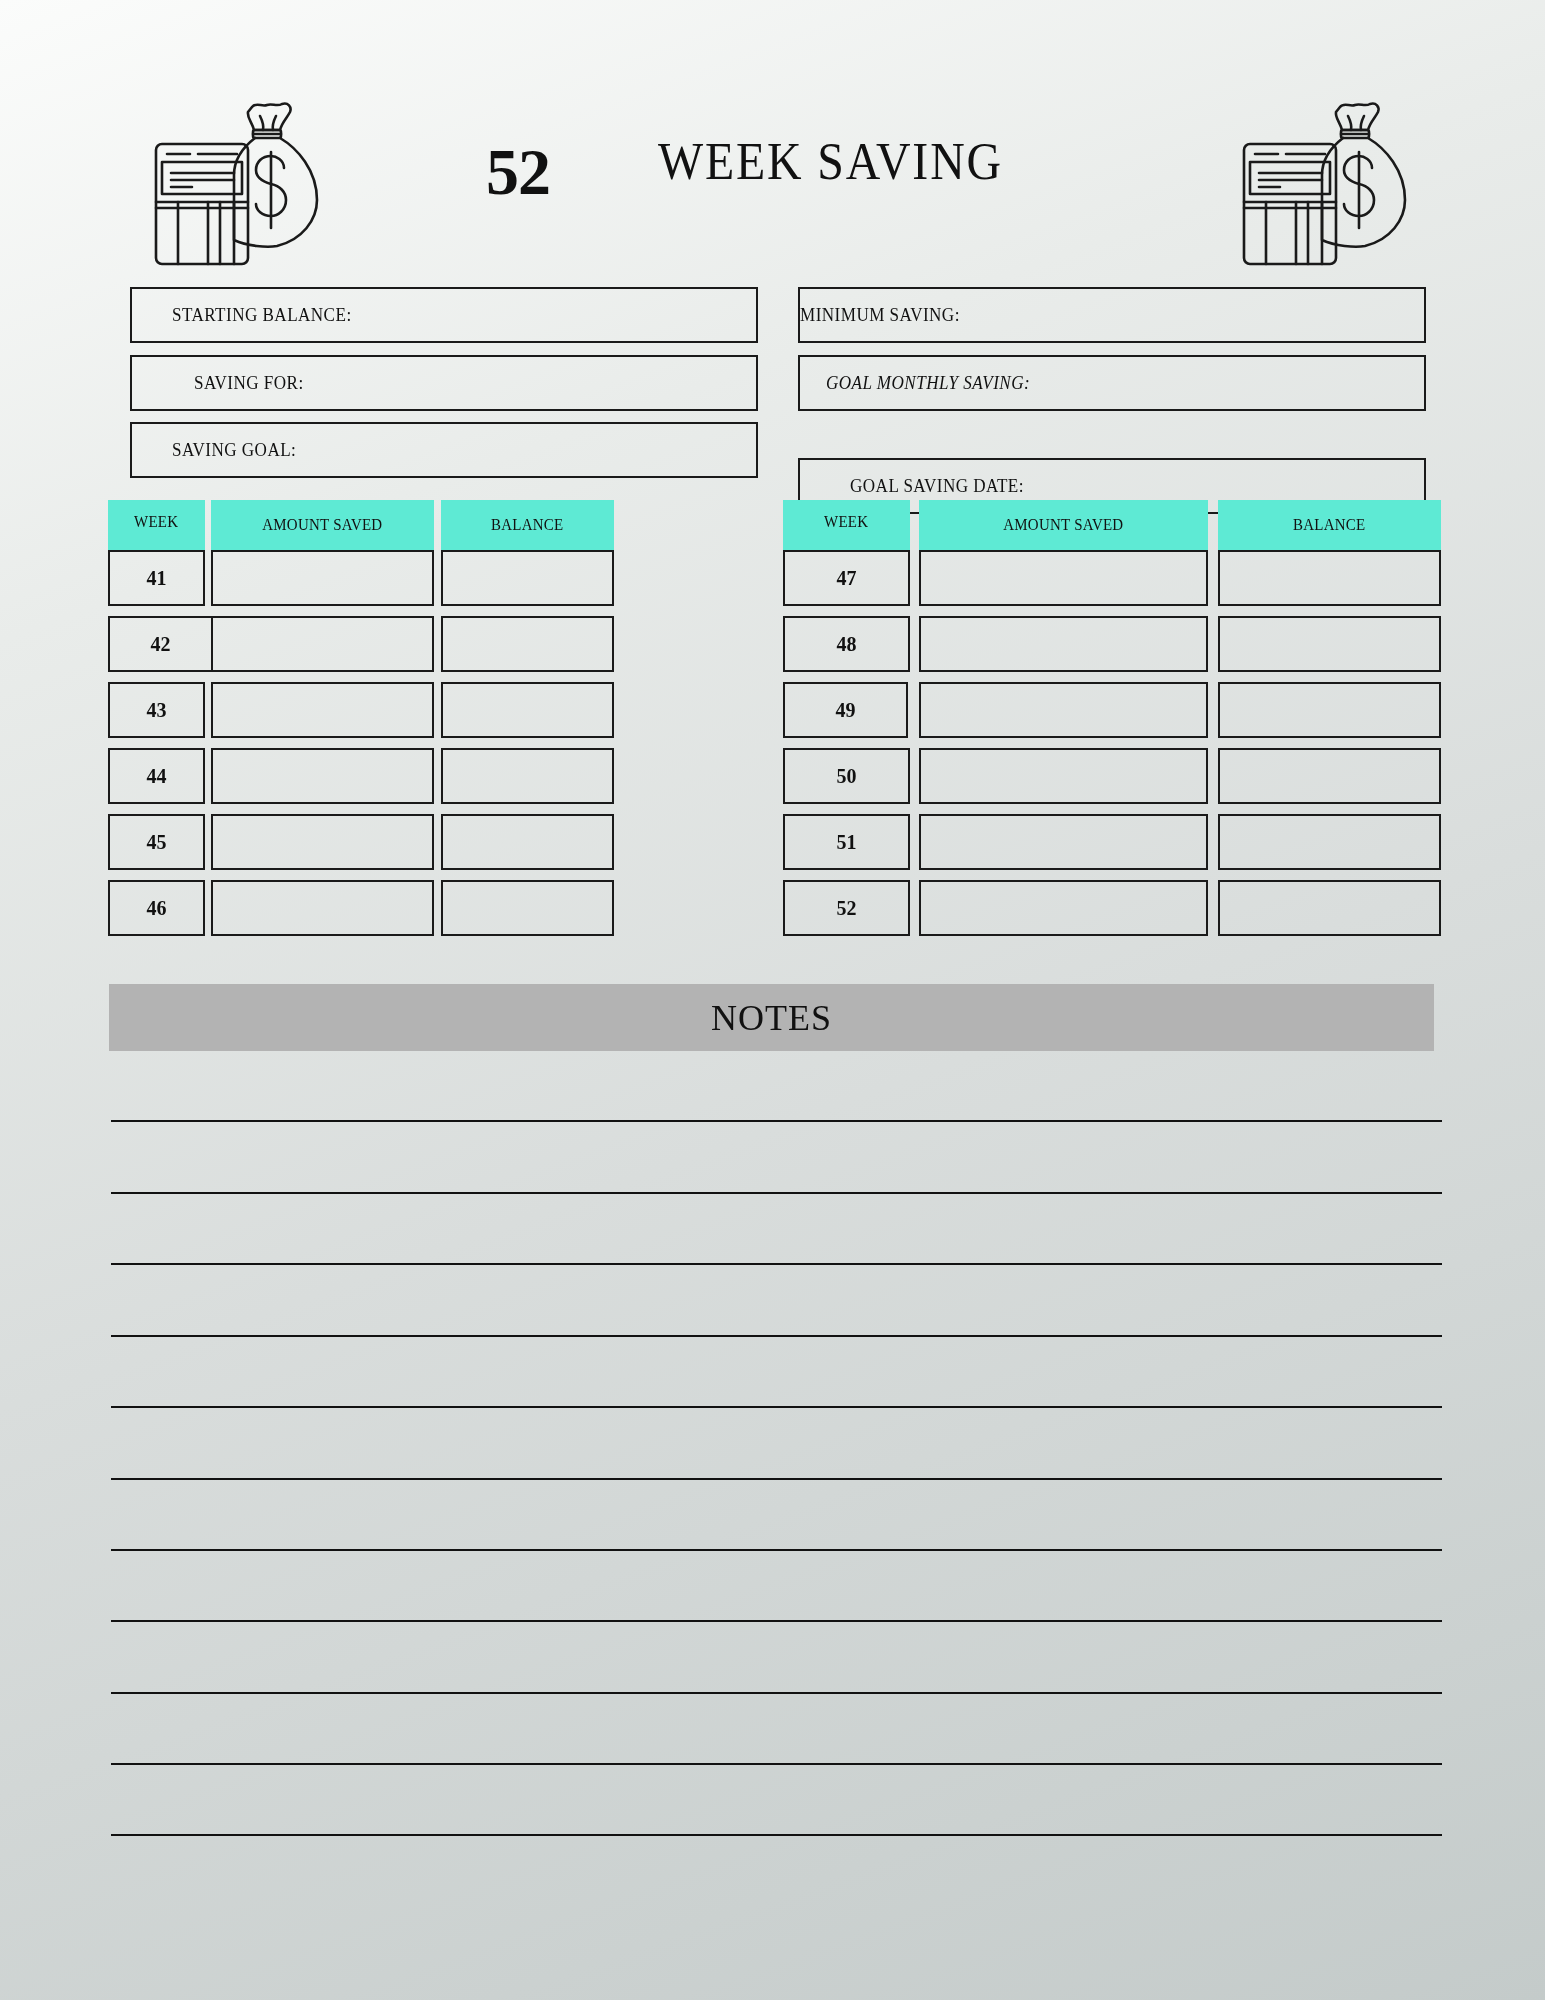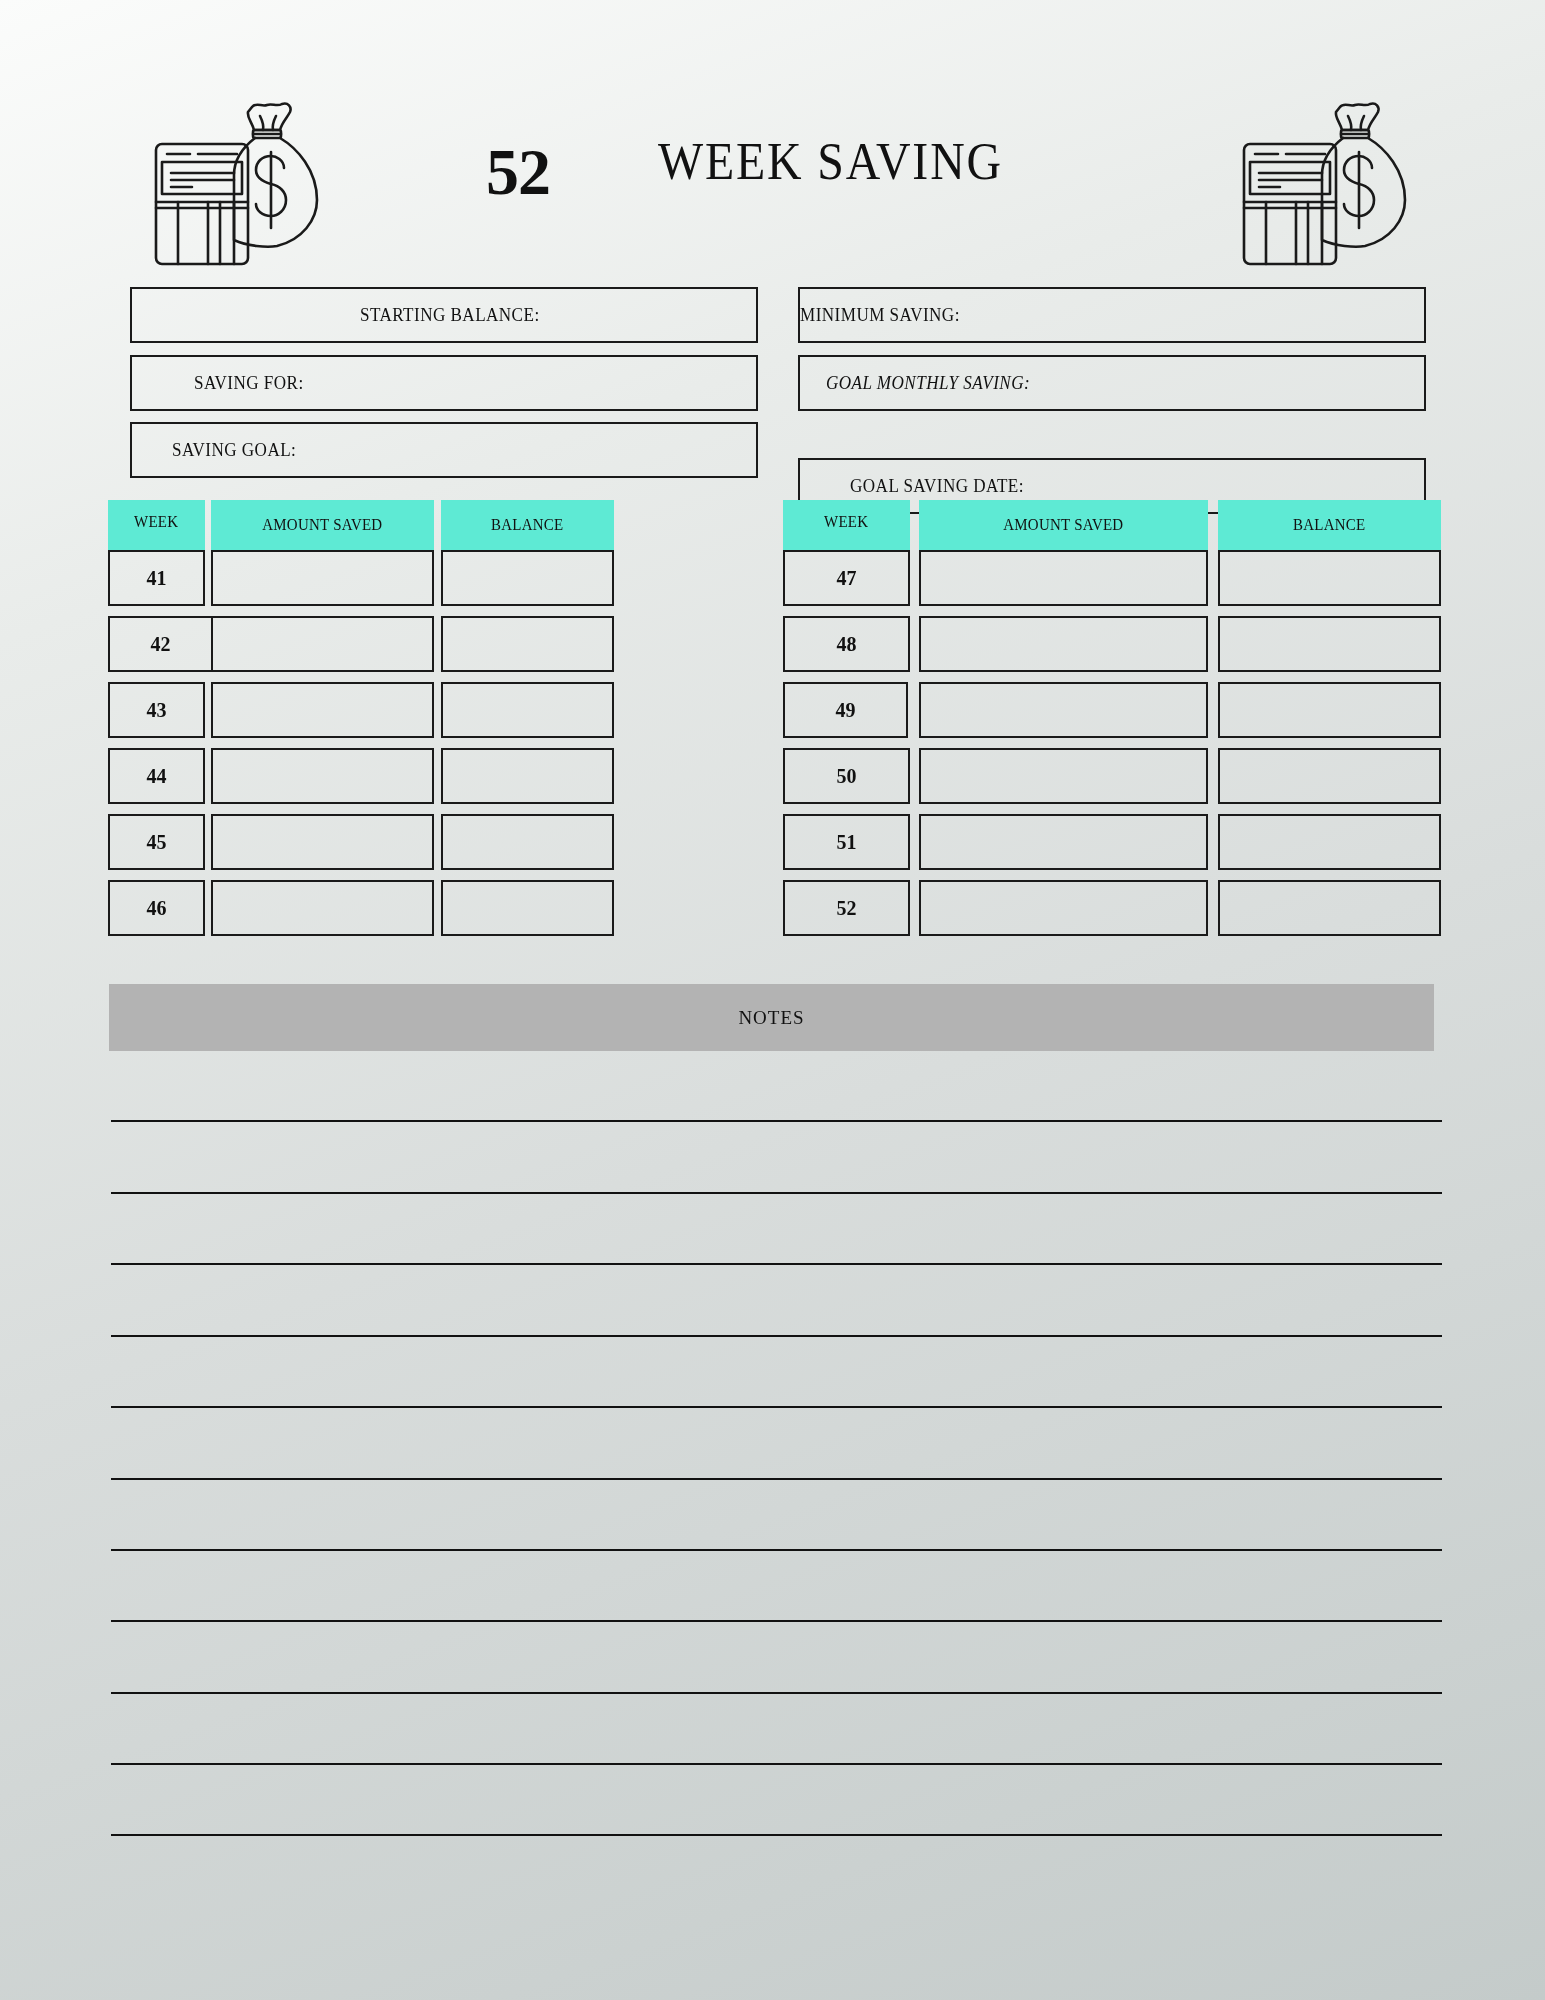--- a/index.html
+++ b/index.html
@@ -39,21 +39,21 @@
     .cell {
       border: 2px solid #1a1a1a;
       height: 56px;
       display: flex; align-items: center; justify-content: center;
     }
     .week-num { font-size: 20px; font-weight: bold; }
     .notes-bar {
       left: 109px; top: 984px; width: 1325px; height: 67px;
       background: #b3b3b3;
       display: flex; align-items: center; justify-content: center;
-      font-size: 19px; letter-spacing: 1px;
+      font-size: 36px; letter-spacing: 1px;
     }
     .note-line {
       left: 111px; width: 1331px; height: 2px; background: #111;
     }
   </style>
 </head>
 <body>
 
 <svg class="abs icon" style="left:152px; top:100px;" viewBox="0 0 170 170" fill="none" stroke="#1a1a1a" stroke-width="2.6" stroke-linecap="round" stroke-linejoin="round">
   <path d="M100 7 C104 2,110 7,115 5 C120 3,125 7,130 4 C136 2,140 7,138 12 C135 18,130 22,128 30 L102 30 C100 22,95 18,96 12 Z"></path>
@@ -85,21 +85,21 @@
   <path d="M15 54 L38 54 M46 54 L85 54"></path>
   <rect x="10" y="62" width="80" height="32"></rect>
   <path d="M19 73 L82 73 M19 80 L82 80 M19 87 L40 87"></path>
   <path d="M4 102 L96 102 M4 108 L96 108"></path>
   <path d="M26 102 L26 164 M56 102 L56 164 M68 102 L68 164 M82 102 L82 164"></path>
 </svg>
 
 <div class="abs title-num">52</div>
 <div class="abs title-text">WEEK SAVING</div>
 
-<div class="abs info-box" style="left:130px; top:287px; width:628px; padding-left:31px;justify-content:center;">
+<div class="abs info-box" style="left:130px; top:287px; width:628px; padding-left:40px;">
   <span>STARTING BALANCE:</span>
 </div>
 <div class="abs info-box" style="left:130px; top:355px; width:628px; padding-left:62px;">
   <span>SAVING FOR:</span>
 </div>
 <div class="abs info-box" style="left:130px; top:422px; width:628px; padding-left:40px;">
   <span>SAVING GOAL:</span>
 </div>
 
 <div class="abs info-box" style="left:798px; top:287px; width:628px; ">

